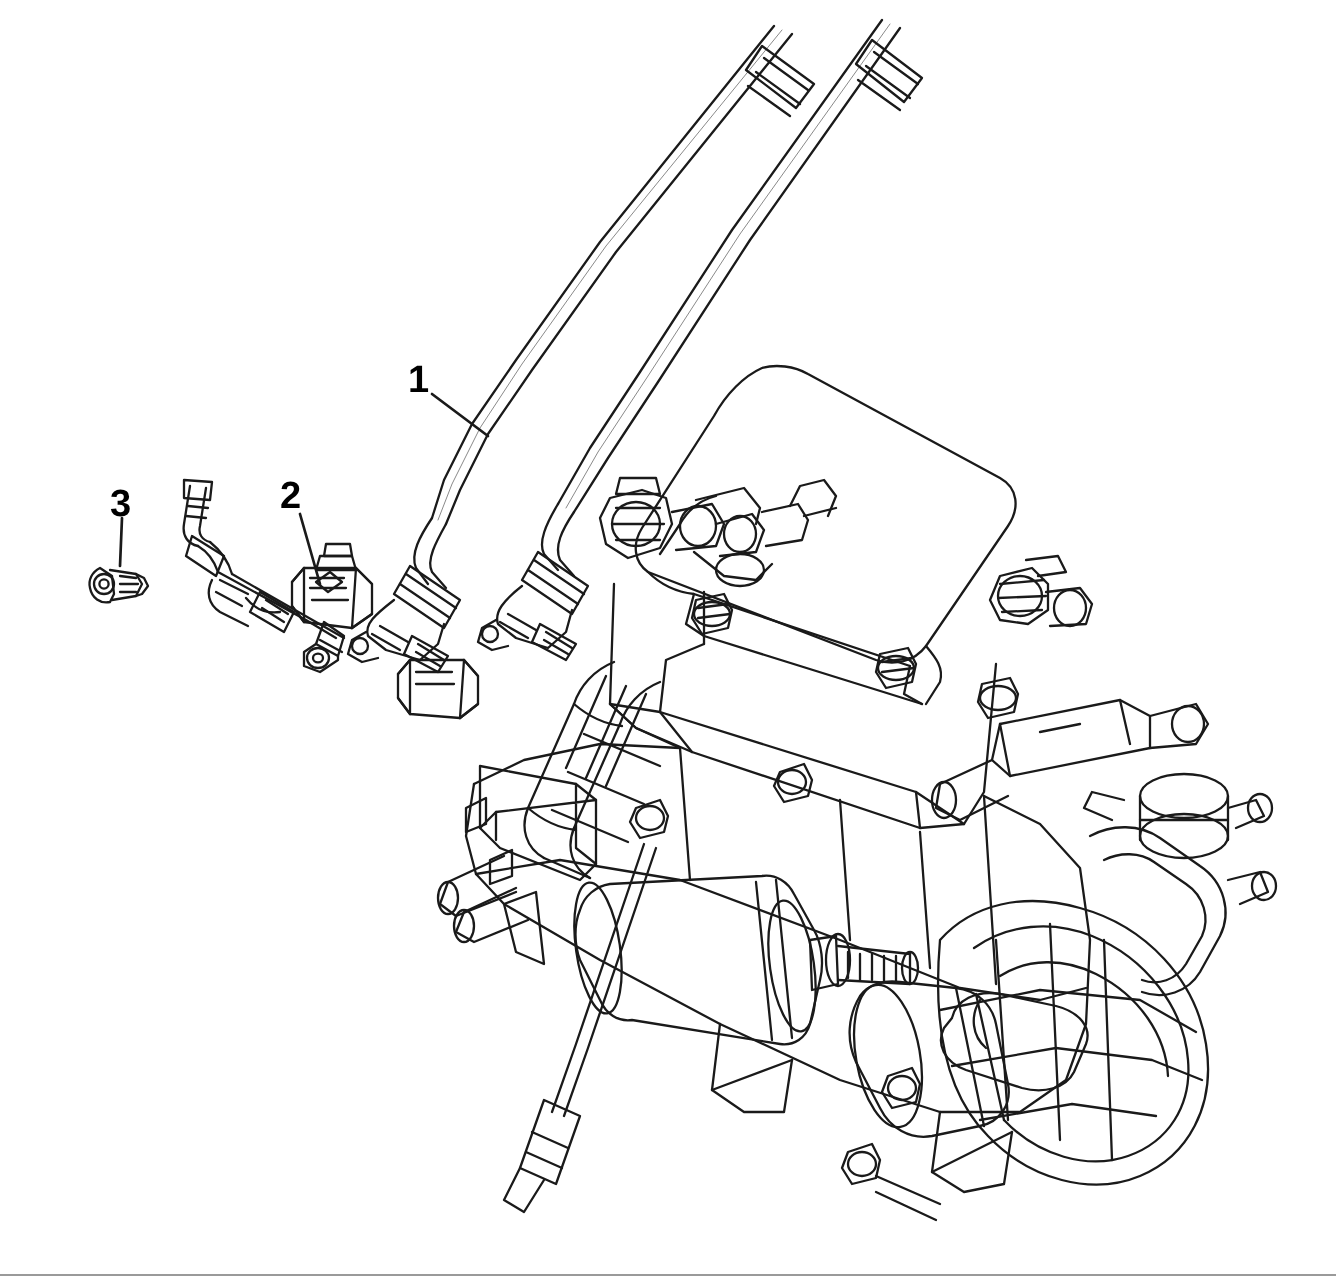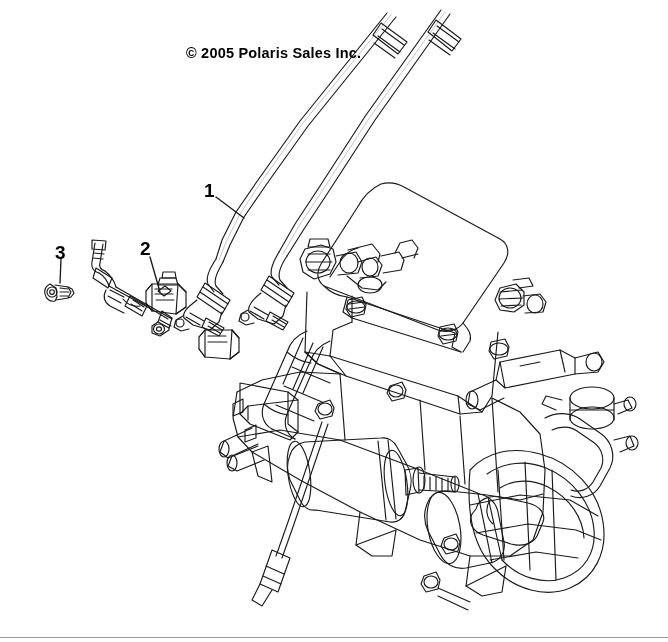--- a/index.html
+++ b/index.html
@@ -57,21 +57,20 @@
     width: 668px;
     height: 1px;
     background: #9a9a9a;
   }
 </style>
 </head>
 <body>
 
 <div id="page">
 
-  <div id="copyright">© 2005 Polaris Sales Inc.</div>
 
   <svg id="artwork" viewBox="0 0 668 642" xmlns="http://www.w3.org/2000/svg">
     <g fill="none" stroke="#1a1a1a" stroke-width="1.15" stroke-linecap="round" stroke-linejoin="round">
 
       <g>
         <path d="M387 13 L300 121 L258 180 L236 212 L222 240 L216 259"></path>
         <path d="M396 17 L308 126 L266 185 L244 217 L230 245 L223 262"></path>
         <path d="M391 15 L303 123 L261 182 L240 214 L226 242 L219 260" stroke-width="0.5" stroke="#8a8a8a"></path>
 
         <path d="M382 29 L404 45 M378 36 L400 52 M374 43 L395 58"></path>

